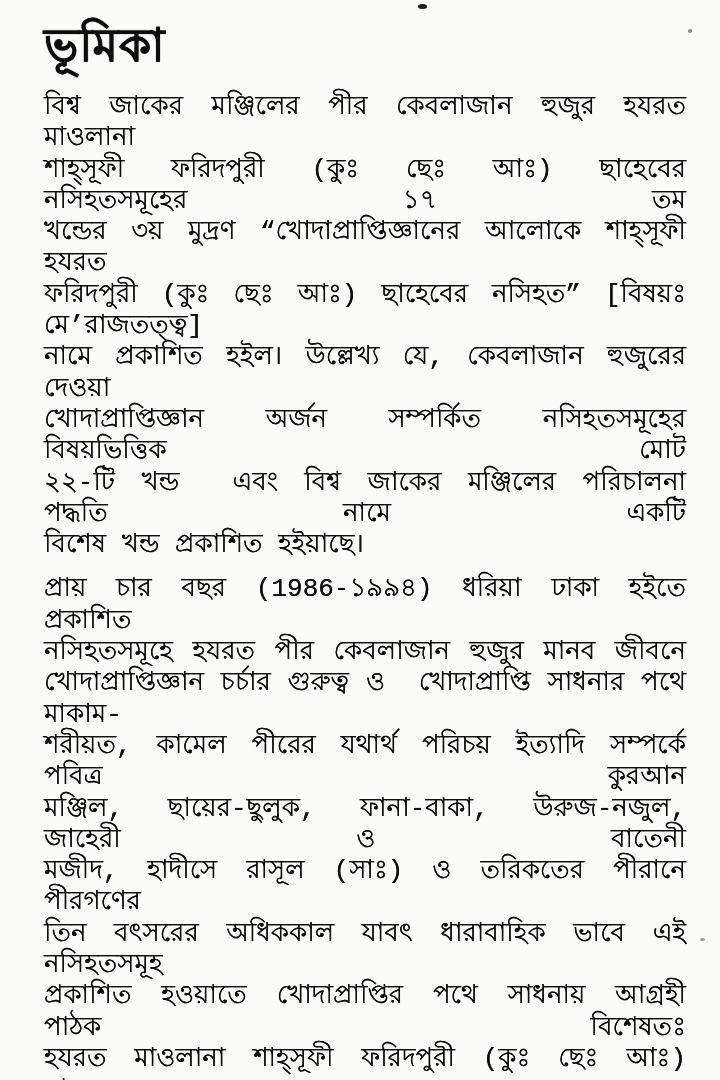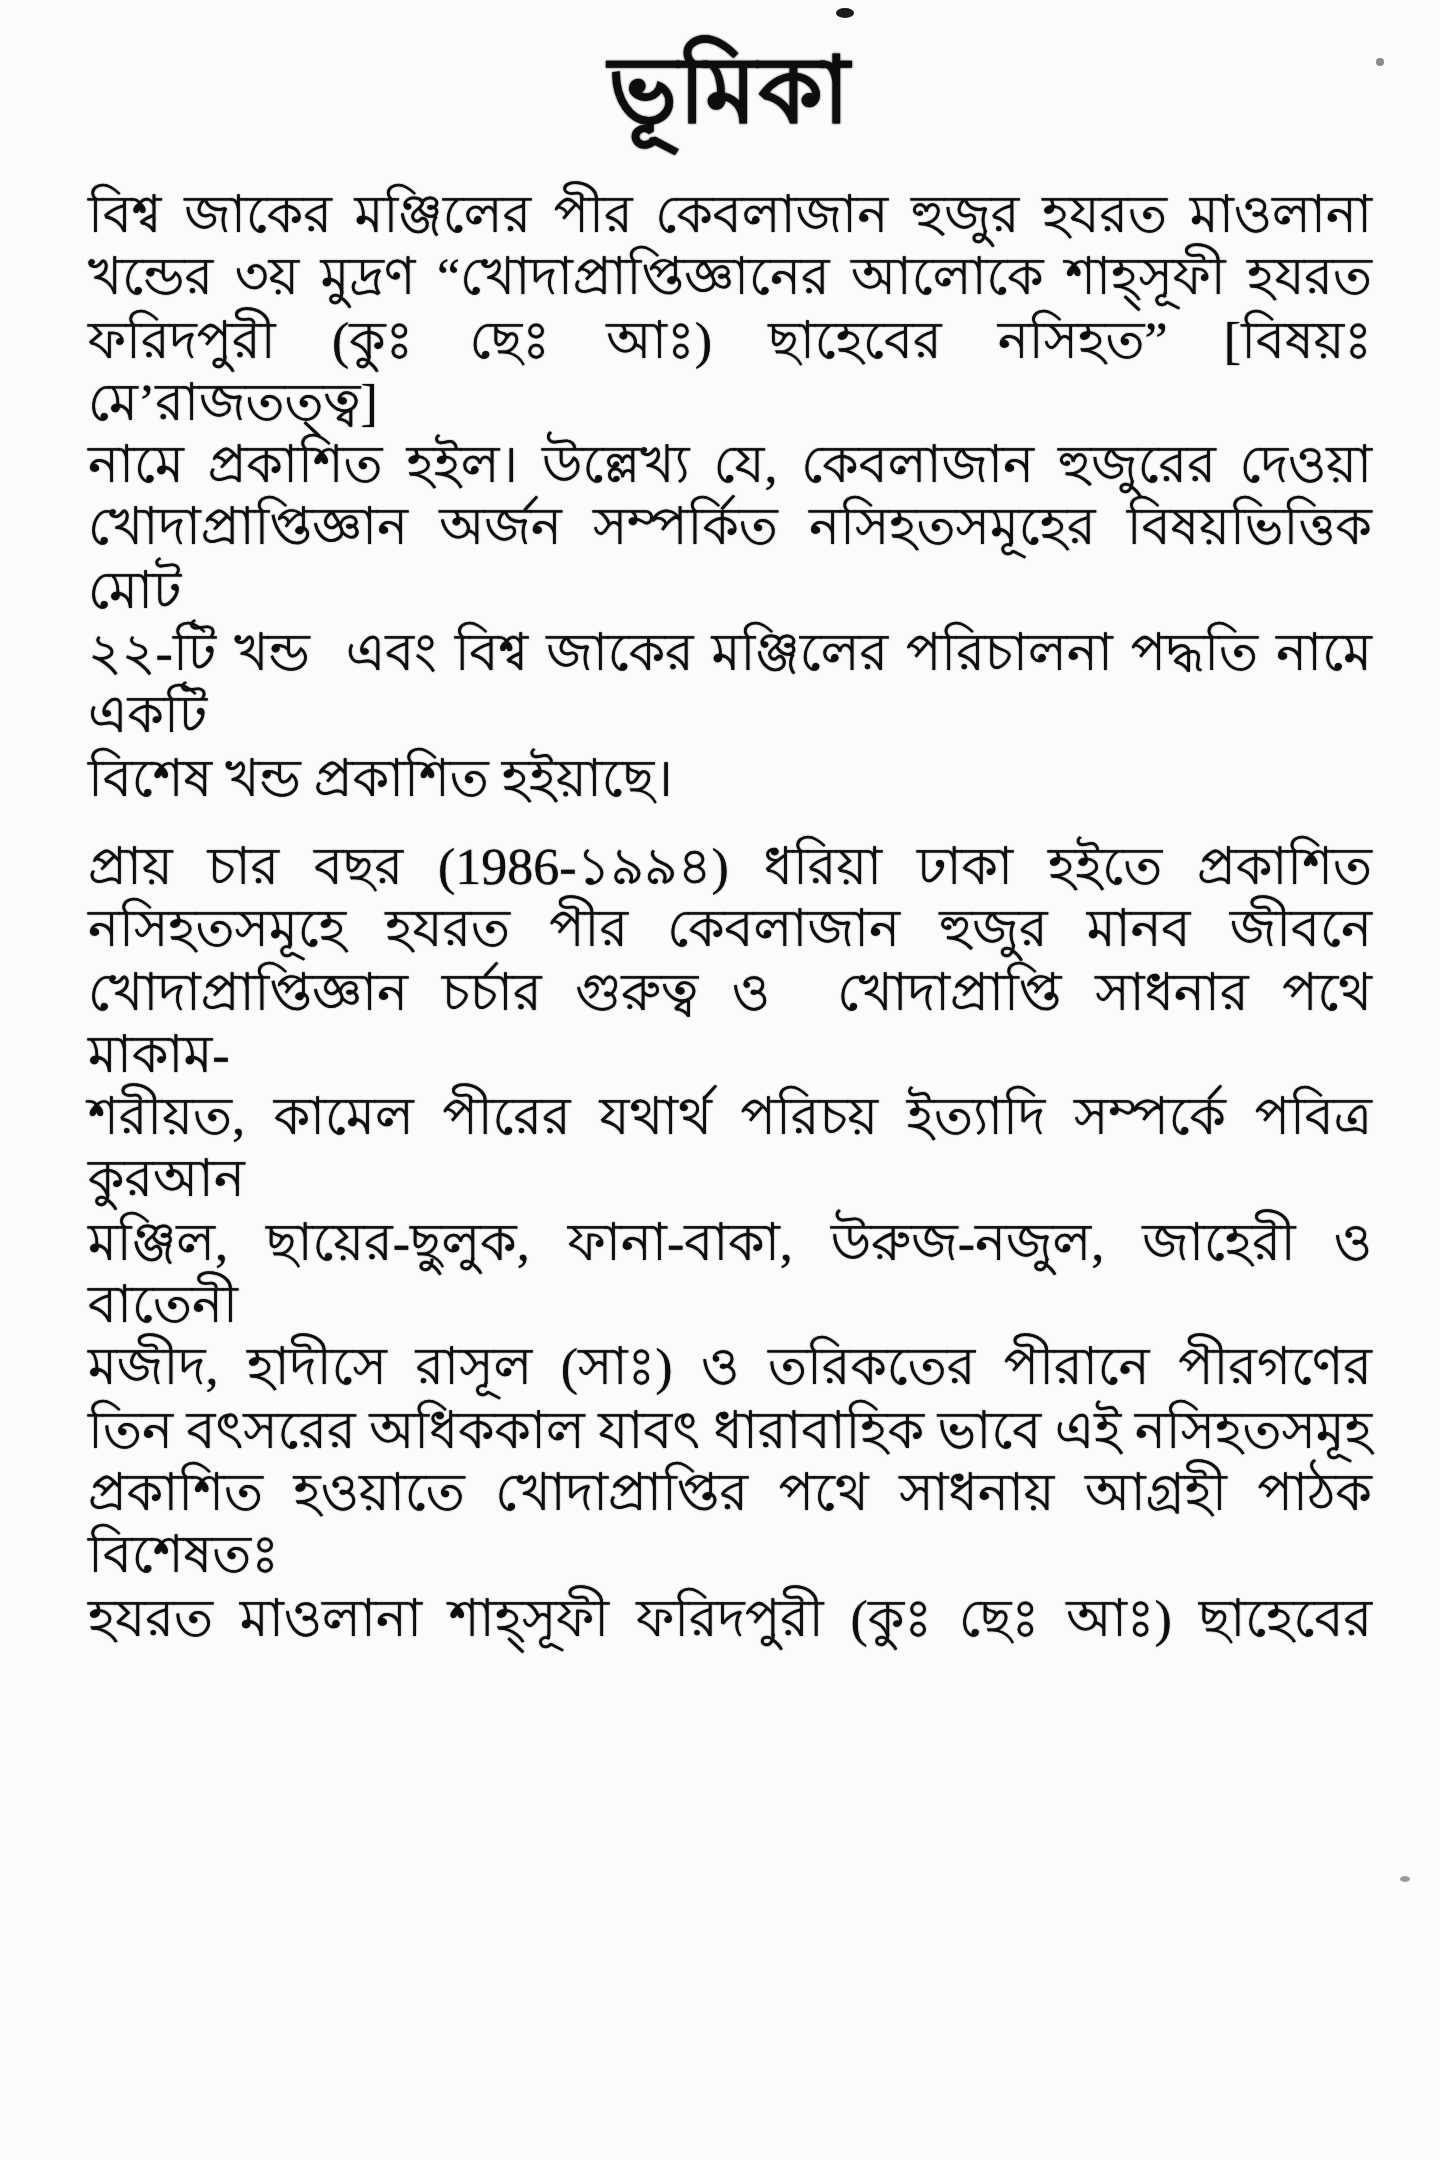--- a/index.html
+++ b/index.html
@@ -13,28 +13,27 @@
     position: relative;
   }
   .page {
     position: absolute;
     inset: 0;
     padding: 14px 34px 0 44px;
     box-sizing: border-box;
   }
   .title {
     margin: 6px 0 20px 0;
-    text-align: center;
     font-size: 46px;
     line-height: 52px;
     font-weight: 700;
     letter-spacing: 1px;
     text-shadow: 0 0 1px currentColor;
   }
-  .para { margin: 0; padding: 0; }
+  .para { margin: 0; padding: 0; font-family: Liberation Mono, monospace; }
   .para + .para { margin-top: 13px; }
   .line {
     display: block;
     font-size: 26px;
     line-height: 31.3px;
     text-align: justify;
     text-align-last: justify;
     white-space: normal;
     text-shadow: 0 0 0.6px currentColor;
   }
@@ -57,20 +56,21 @@
 <div class="page">
   <div class="speck s1"></div>
   <div class="speck s2"></div>
   <div class="speck s3"></div>
 
   <h1 class="title">ভূমিকা</h1>
 
   <div class="body">
     <p class="para">
       <span class="line">বিশ্ব জাকের মঞ্জিলের পীর কেবলাজান হুজুর হযরত মাওলানা</span>
+      <span class="line">শাহ্‌সূফী ফরিদপুরী (কুঃ ছেঃ আঃ) ছাহেবের নসিহতসমূহের ১৭ তম</span>
       <span class="line">খন্ডের ৩য় মুদ্রণ “খোদাপ্রাপ্তিজ্ঞানের আলোকে শাহ্‌সূফী হযরত</span>
       <span class="line">ফরিদপুরী (কুঃ ছেঃ আঃ) ছাহেবের নসিহত” [বিষয়ঃ মে’রাজতত্ত্ব]</span>
       <span class="line">নামে প্রকাশিত হইল। উল্লেখ্য যে, কেবলাজান হুজুরের দেওয়া</span>
       <span class="line">খোদাপ্রাপ্তিজ্ঞান অর্জন সম্পর্কিত নসিহতসমূহের বিষয়ভিত্তিক মোট</span>
       <span class="line">২২-টি খন্ড &nbsp;এবং বিশ্ব জাকের মঞ্জিলের পরিচালনা পদ্ধতি নামে একটি</span>
       <span class="line end">বিশেষ খন্ড প্রকাশিত হইয়াছে।</span>
     </p>
     <p class="para">
       <span class="line">প্রায় চার বছর (1986-১৯৯৪) ধরিয়া ঢাকা হইতে প্রকাশিত</span>
       <span class="line">নসিহতসমূহে হযরত পীর কেবলাজান হুজুর মানব জীবনে</span>

